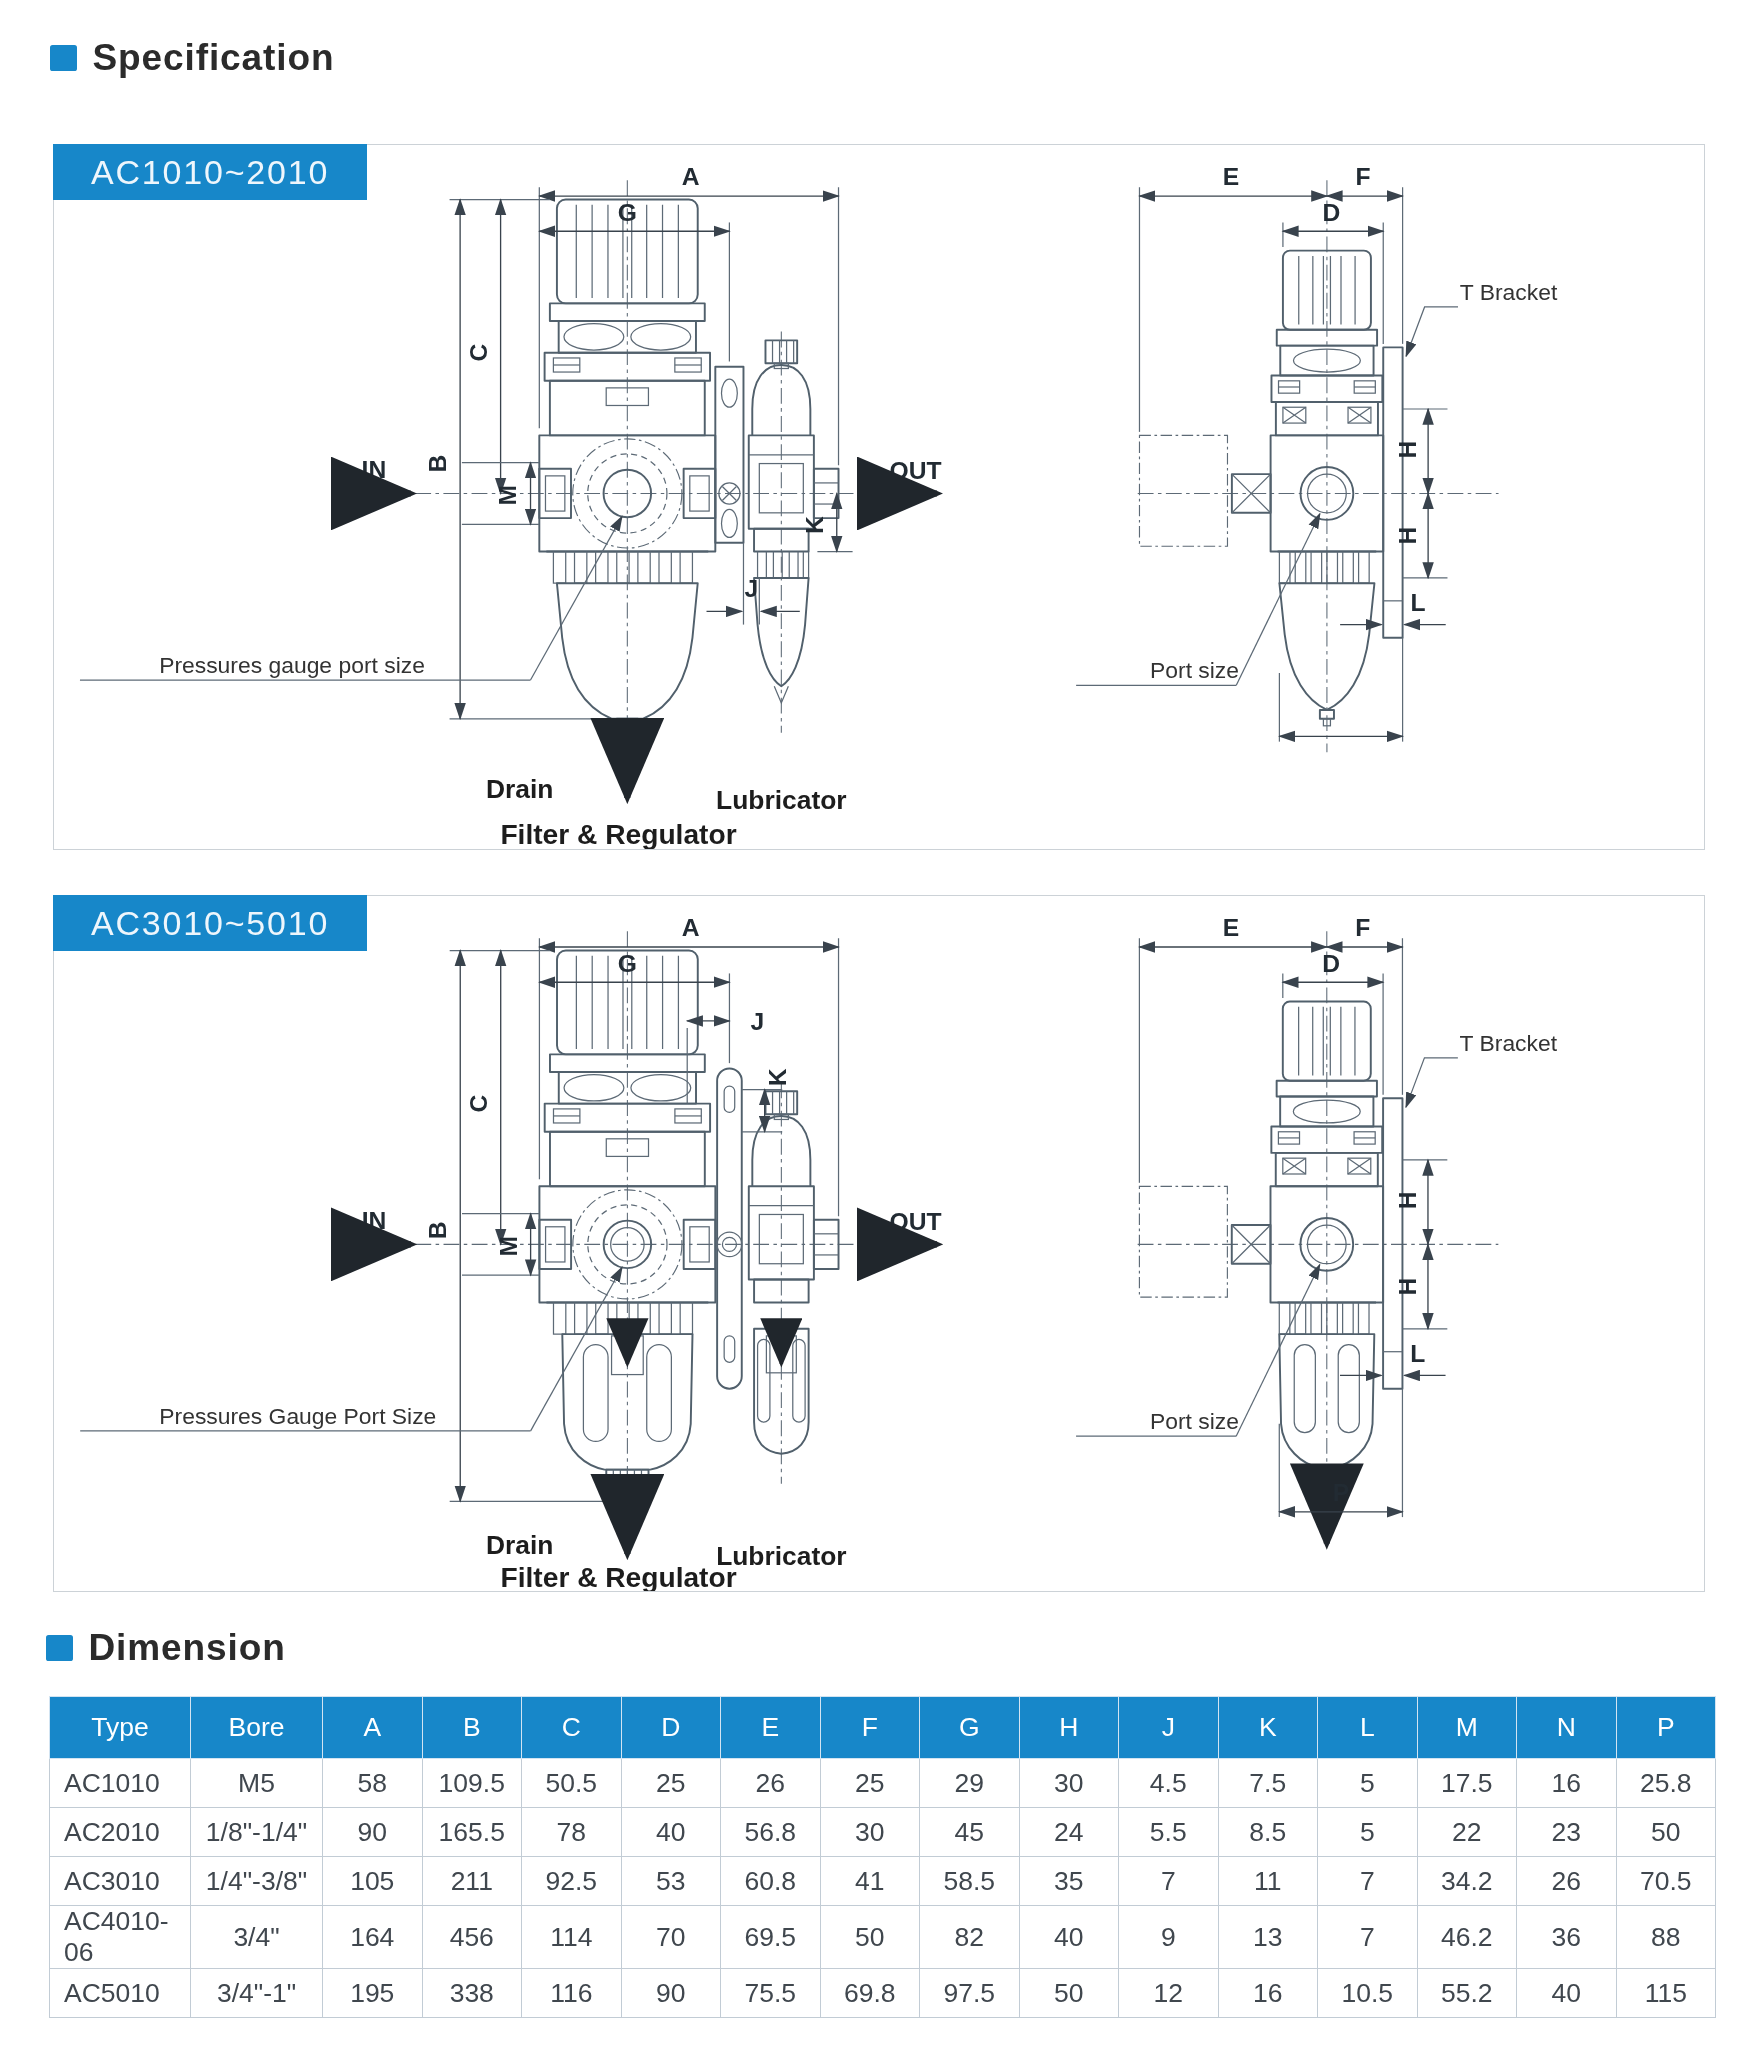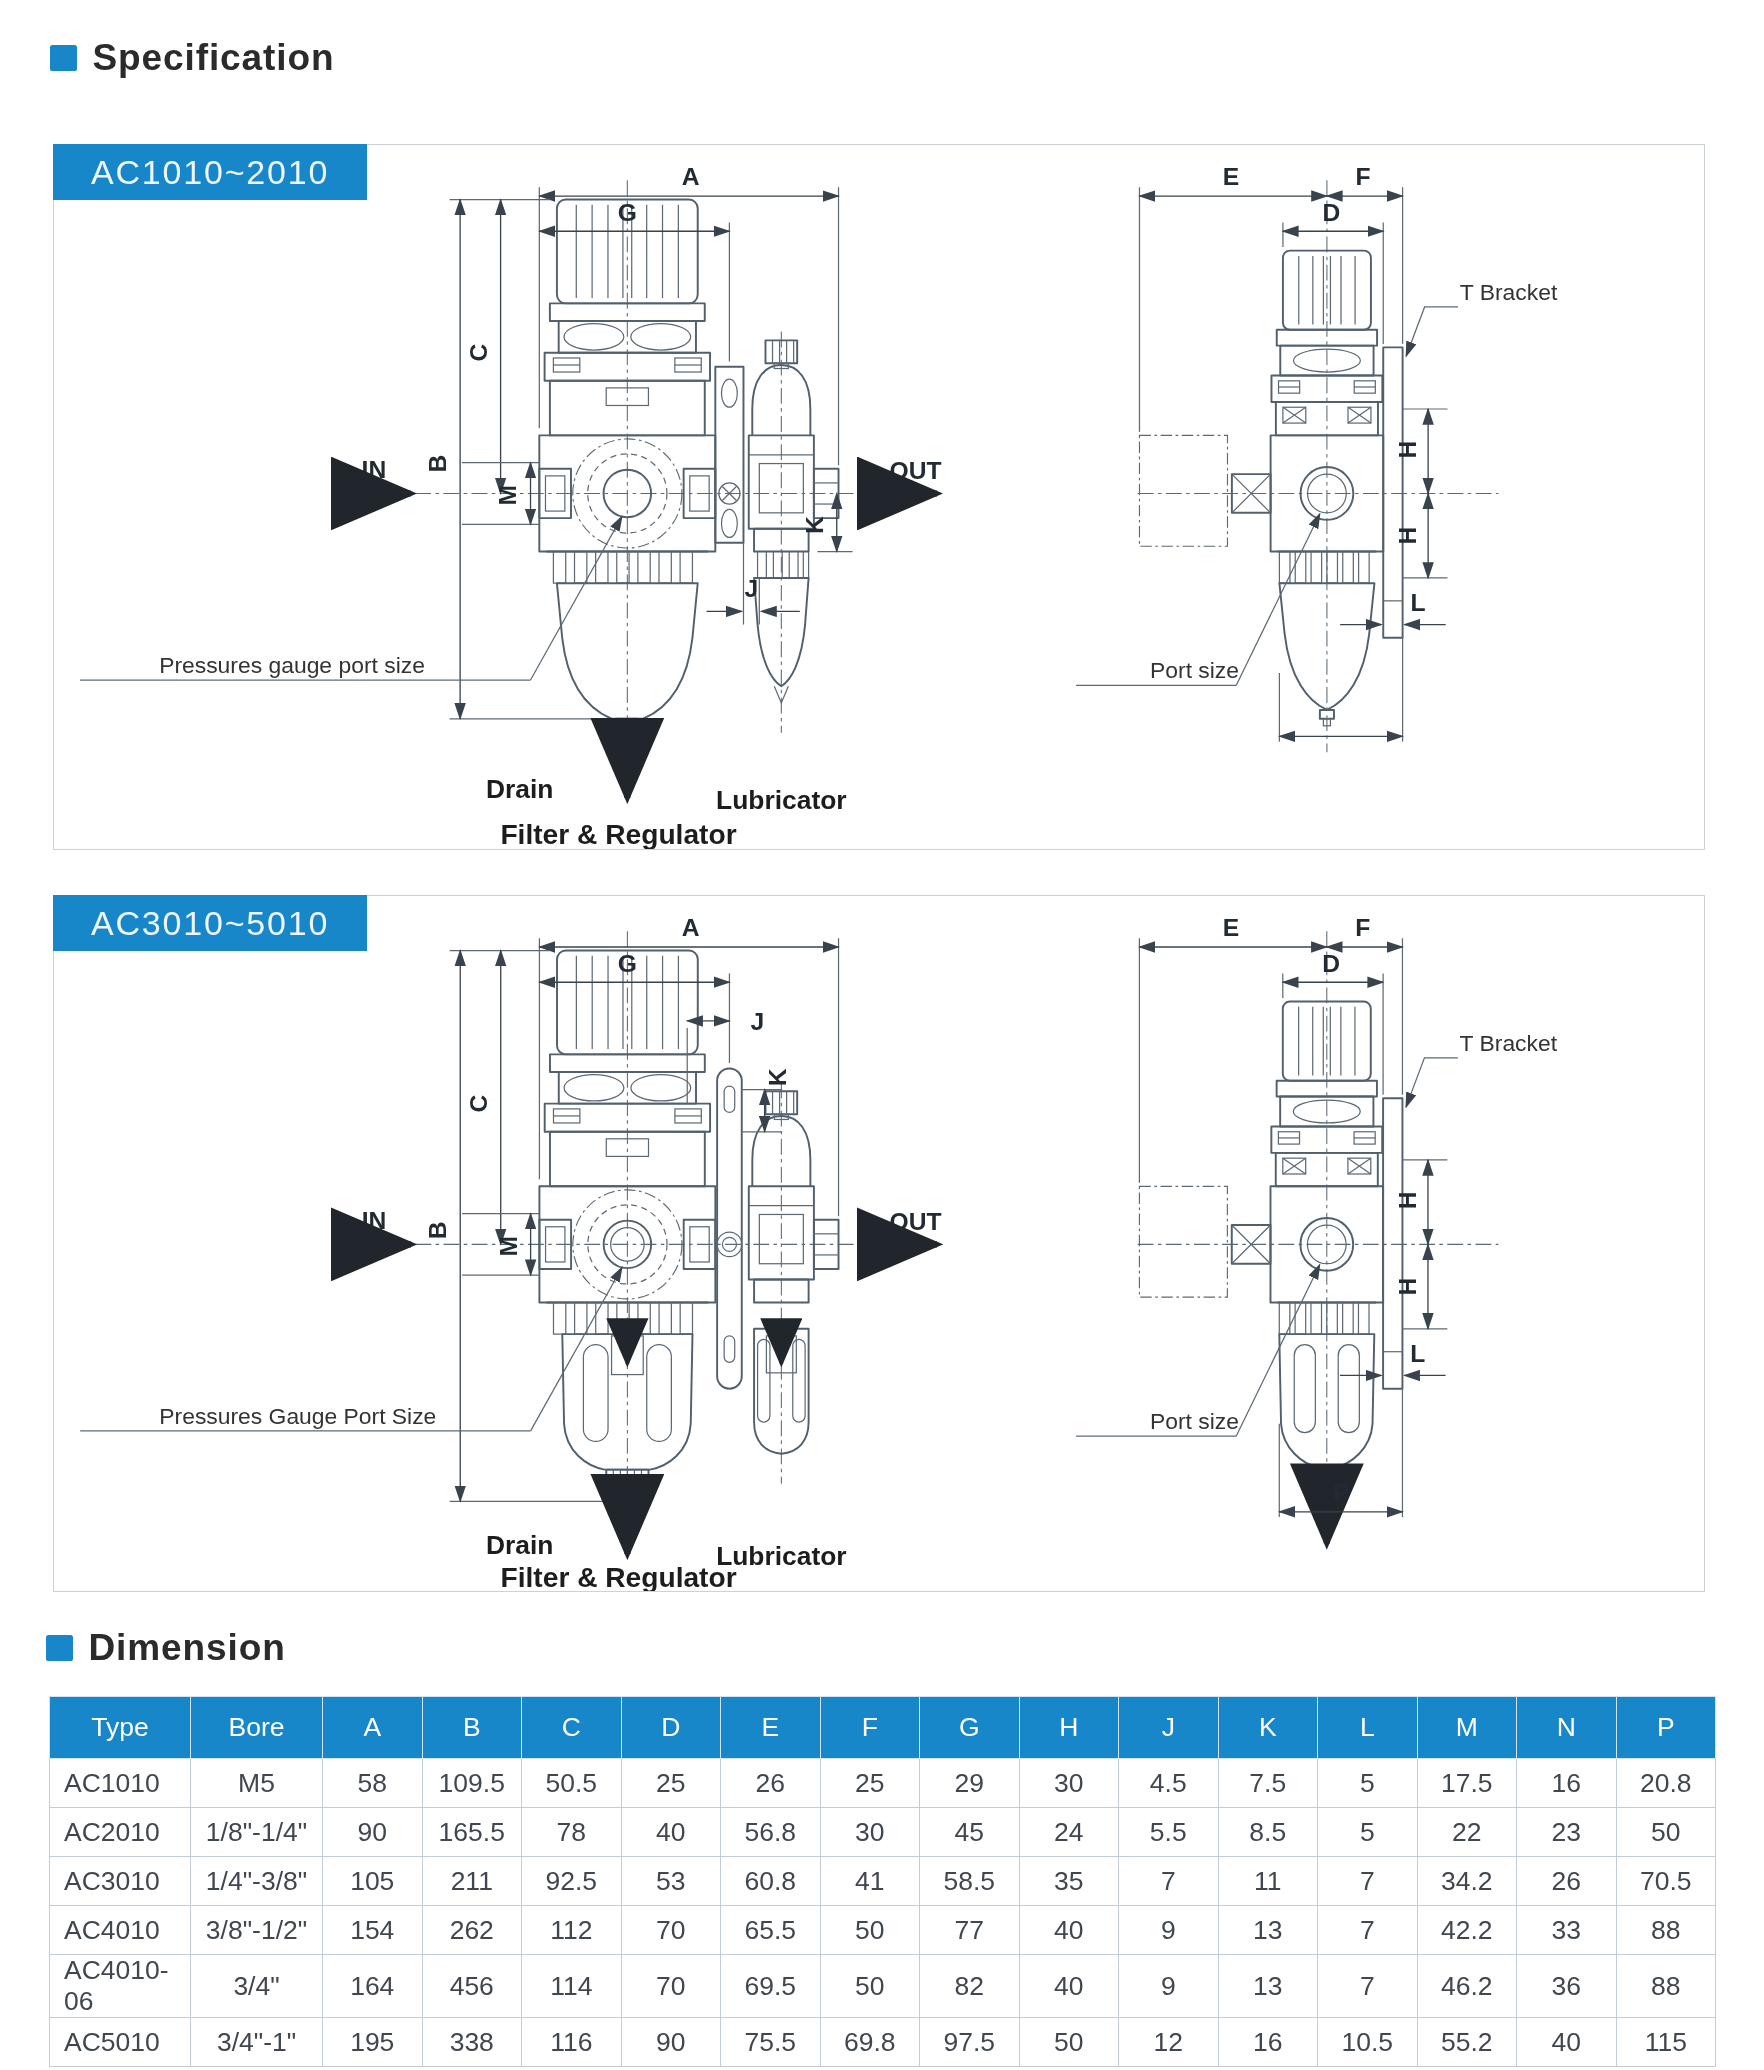--- a/index.html
+++ b/index.html
@@ -487,21 +487,21 @@
         <td>25</td>
         <td>26</td>
         <td>25</td>
         <td>29</td>
         <td>30</td>
         <td>4.5</td>
         <td>7.5</td>
         <td>5</td>
         <td>17.5</td>
         <td>16</td>
-        <td>20.8</td>
+        <td>25.8</td>
       </tr>
       <tr>
         <td class="type-cell">AC2010</td>
         <td>1/8"-1/4"</td>
         <td>90</td>
         <td>165.5</td>
         <td>78</td>
         <td>40</td>
         <td>56.8</td>
         <td>30</td>
@@ -524,38 +524,20 @@
         <td>60.8</td>
         <td>41</td>
         <td>58.5</td>
         <td>35</td>
         <td>7</td>
         <td>11</td>
         <td>7</td>
         <td>34.2</td>
         <td>26</td>
         <td>70.5</td>
-      </tr>
-      <tr>
-        <td class="type-cell">AC4010</td>
-        <td>3/8"-1/2"</td>
-        <td>154</td>
-        <td>262</td>
-        <td>112</td>
-        <td>70</td>
-        <td>65.5</td>
-        <td>50</td>
-        <td>77</td>
-        <td>40</td>
-        <td>9</td>
-        <td>13</td>
-        <td>7</td>
-        <td>42.2</td>
-        <td>33</td>
-        <td>88</td>
       </tr>
       <tr>
         <td class="type-cell">AC4010-06</td>
         <td>3/4"</td>
         <td>164</td>
         <td>456</td>
         <td>114</td>
         <td>70</td>
         <td>69.5</td>
         <td>50</td>

